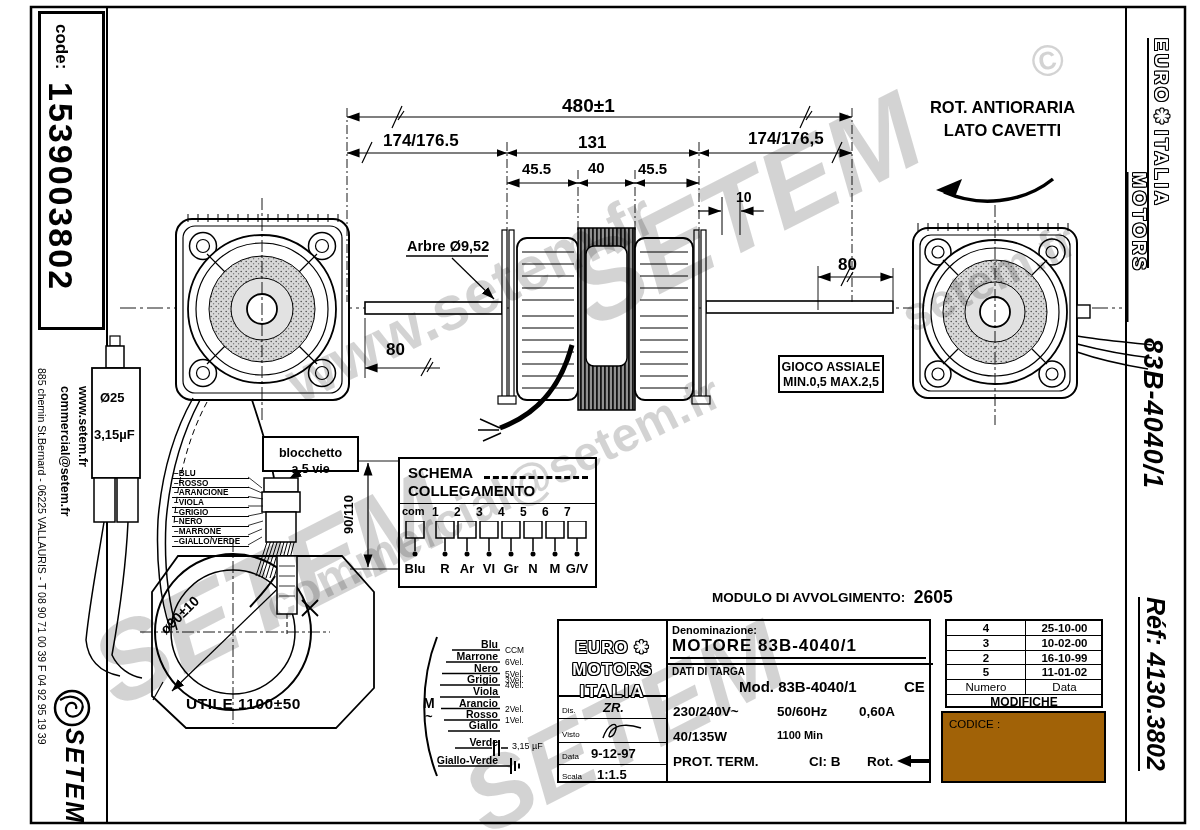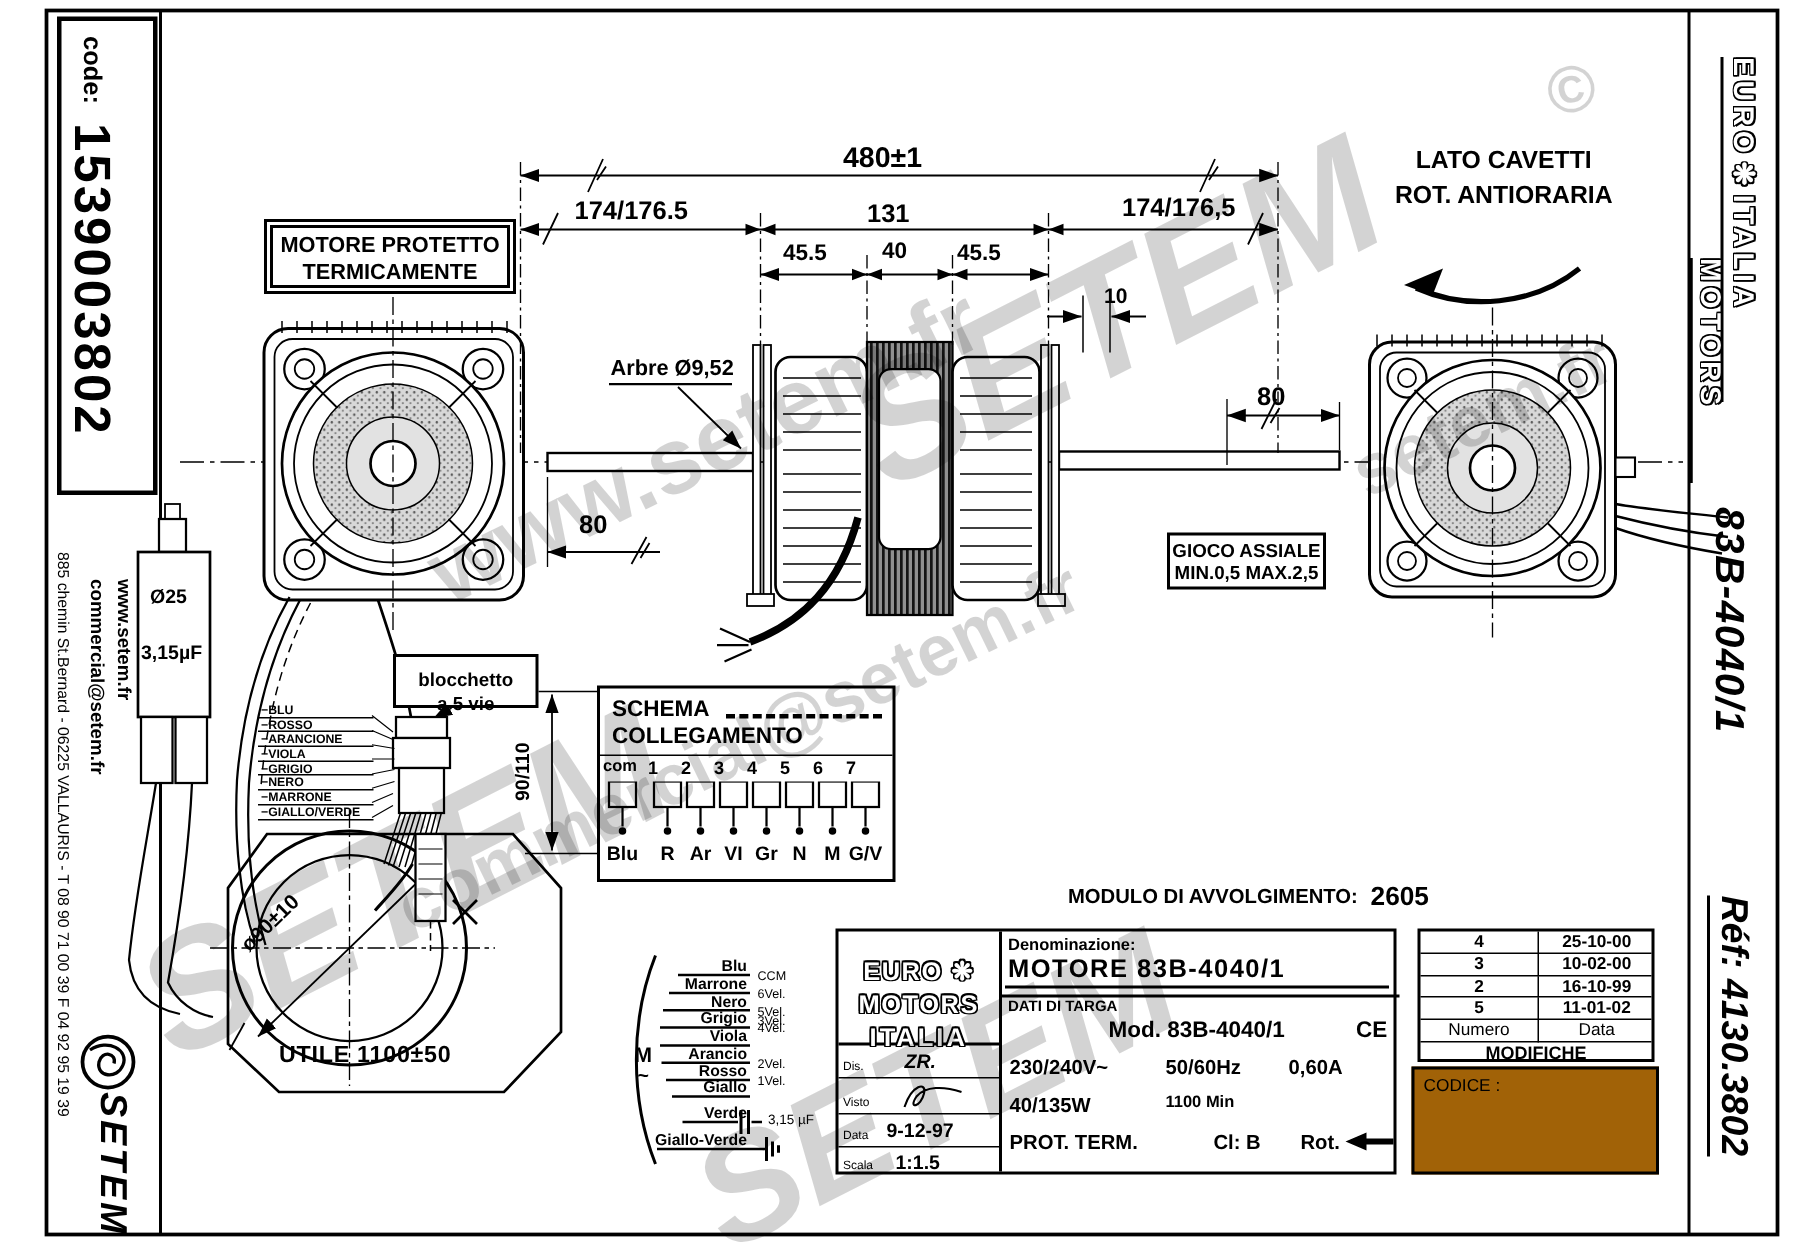--- a/index.html
+++ b/index.html
@@ -241,30 +241,24 @@
   <div class="lbl b" style="left:578px;top:134px;font-size:17px">131</div>
   <div class="lbl b" style="left:748px;top:130px;font-size:17px">174/176,5</div>
   <div class="lbl b" style="left:522px;top:161px;font-size:15px">45.5</div>
   <div class="lbl b" style="left:588px;top:160px;font-size:15px">40</div>
   <div class="lbl b" style="left:638px;top:161px;font-size:15px">45.5</div>
   <div class="lbl b" style="left:736px;top:190px;font-size:14px">10</div>
   <div class="lbl b" style="left:386px;top:341px;font-size:17px">80</div>
   <div class="lbl b" style="left:838px;top:256px;font-size:17px">80</div>
   <div class="lbl b" style="left:407px;top:239px;font-size:14.5px">Arbre Ø9,52</div>
 
-  <div class="box ctr" style="left:176px;top:146px;width:168px;height:50px;padding:2px">
-    <div style="border:2px solid #000;height:100%;padding-top:3px">
-      <div class="b" style="font-size:14.5px;line-height:1.25">MOTORE PROTETTO</div>
-      <div class="b" style="font-size:14.5px;line-height:1.25">TERMICAMENTE</div>
-    </div>
-  </div>
 
   <div class="lbl ctr" style="left:905px;top:96px;width:195px">
+    <div class="b" style="font-size:16.5px;line-height:1.4">ROT. ANTIORARIA</div>
     <div class="b" style="font-size:16.5px;line-height:1.4">LATO CAVETTI</div>
-    <div class="b" style="font-size:16.5px;line-height:1.4">ROT. ANTIORARIA</div>
   </div>
 
   <div class="box ctr" style="left:778px;top:355px;width:106px;height:38px;padding-top:3px">
     <div class="b" style="font-size:12.5px;line-height:1.2">GIOCO ASSIALE</div>
     <div class="b" style="font-size:12.5px;line-height:1.2">MIN.0,5 MAX.2,5</div>
   </div>
 
   <div class="box ctr" style="left:262px;top:436px;width:97px;height:36px;padding-top:8px">
     <div class="b" style="font-size:12.5px;line-height:1.25">blocchetto</div>
     <div class="b" style="font-size:12.5px;line-height:1.25">a 5 vie</div>

